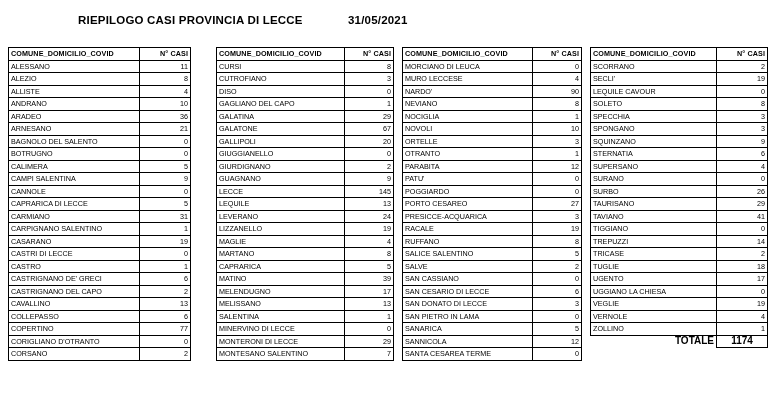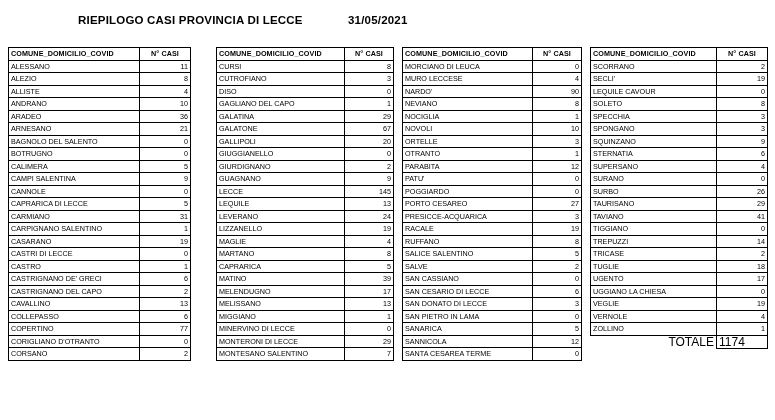--- a/index.html
+++ b/index.html
@@ -86,33 +86,33 @@
   }
   th.col-casi, td.col-casi {
     text-align: right;
     width: 48px;
   }
   .blk0 th.col-casi, .blk0 td.col-casi { width: 46px; }
   .blk1 th.col-casi, .blk1 td.col-casi { width: 44px; }
   .blk2 th.col-casi, .blk2 td.col-casi { width: 44px; }
   .blk3 th.col-casi, .blk3 td.col-casi { width: 46px; }
 
-  th.col-casi { text-align: center; }
+  th.col-casi { text-align: right; }
 
   tr.total-row td {
-    font-weight: normal;
-    font-size: 12px;
+    font-weight: bold;
+    font-size: 10px;
   }
   tr.total-row td.col-comune {
     text-align: right;
     border-left-color: transparent;
     border-bottom-color: transparent;
   }
   tr.total-row td.col-casi {
-    text-align: left;
+    text-align: center;
   }
 </style>
 </head>
 <body>
 
 <div id="doc-header">
   <div id="doc-title">RIEPILOGO CASI PROVINCIA DI LECCE</div>
   <div id="doc-date">31/05/2021</div>
 </div>
 
@@ -309,21 +309,21 @@
           </tr>
           <tr>
             <td class="col-comune">MELENDUGNO</td>
             <td class="col-casi">17</td>
           </tr>
           <tr>
             <td class="col-comune">MELISSANO</td>
             <td class="col-casi">13</td>
           </tr>
           <tr>
-            <td class="col-comune">MIGGIANO</td>
+            <td class="col-comune">SALENTINA</td>
             <td class="col-casi">1</td>
           </tr>
           <tr>
             <td class="col-comune">MINERVINO DI LECCE</td>
             <td class="col-casi">0</td>
           </tr>
           <tr>
             <td class="col-comune">MONTERONI DI LECCE</td>
             <td class="col-casi">29</td>
           </tr>

